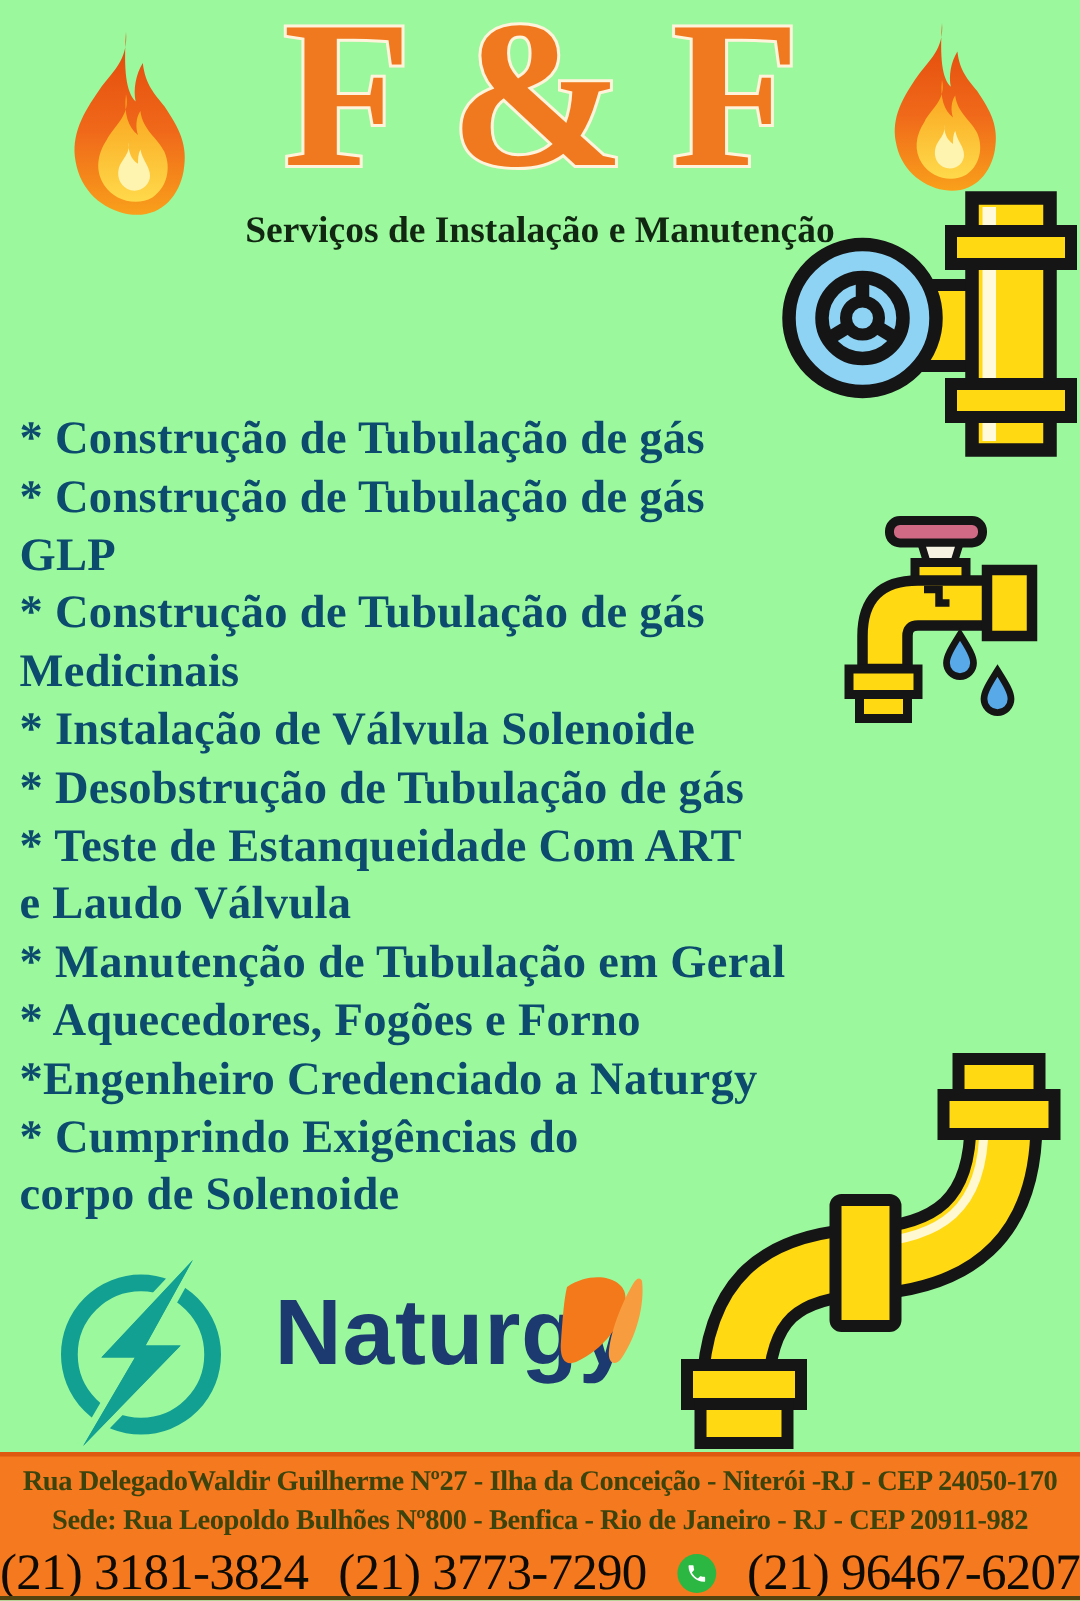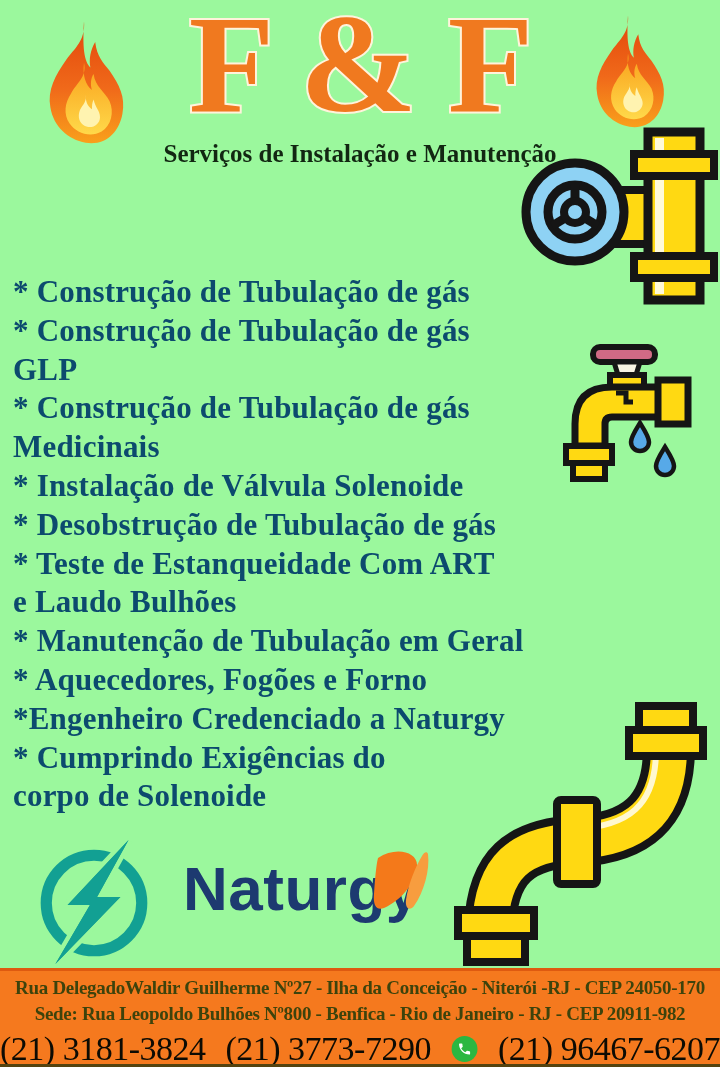--- a/index.html
+++ b/index.html
@@ -115,21 +115,21 @@
 
   <div class="abs services">
     <div class="service-line">* Construção de Tubulação de gás</div>
     <div class="service-line">* Construção de Tubulação de gás</div>
     <div class="service-line">GLP</div>
     <div class="service-line">* Construção de Tubulação de gás</div>
     <div class="service-line">Medicinais</div>
     <div class="service-line">* Instalação de Válvula Solenoide</div>
     <div class="service-line">* Desobstrução de Tubulação de gás</div>
     <div class="service-line">* Teste de Estanqueidade Com ART</div>
-    <div class="service-line">e Laudo Bulhões</div>
+    <div class="service-line">e Laudo Válvula</div>
     <div class="service-line">* Manutenção de Tubulação em Geral</div>
     <div class="service-line">* Aquecedores, Fogões e Forno</div>
     <div class="service-line">*Engenheiro Credenciado a Naturgy</div>
     <div class="service-line">* Cumprindo Exigências do</div>
     <div class="service-line">corpo de Solenoide</div>
   </div>
 
   <svg class="abs" style="left:30px;top:838px" width="128" height="128" viewBox="0 0 126 126">
     <circle cx="63" cy="64" r="47" fill="none" stroke="#12A093" stroke-width="11"></circle>
     <polygon points="97,2 37,66 59,66 25,124 89,58 66,58" fill="#12A093" stroke="#9BF89D" stroke-width="9" paint-order="stroke"></polygon>

